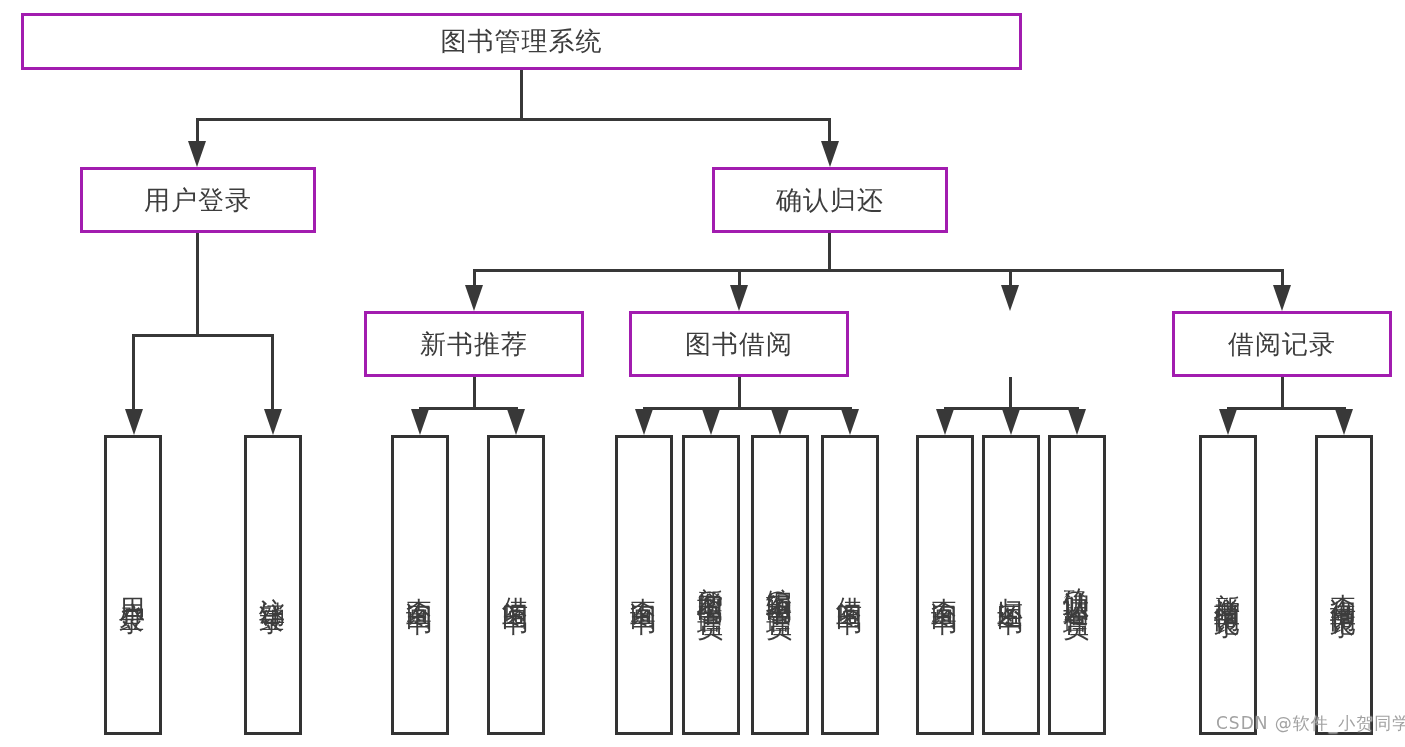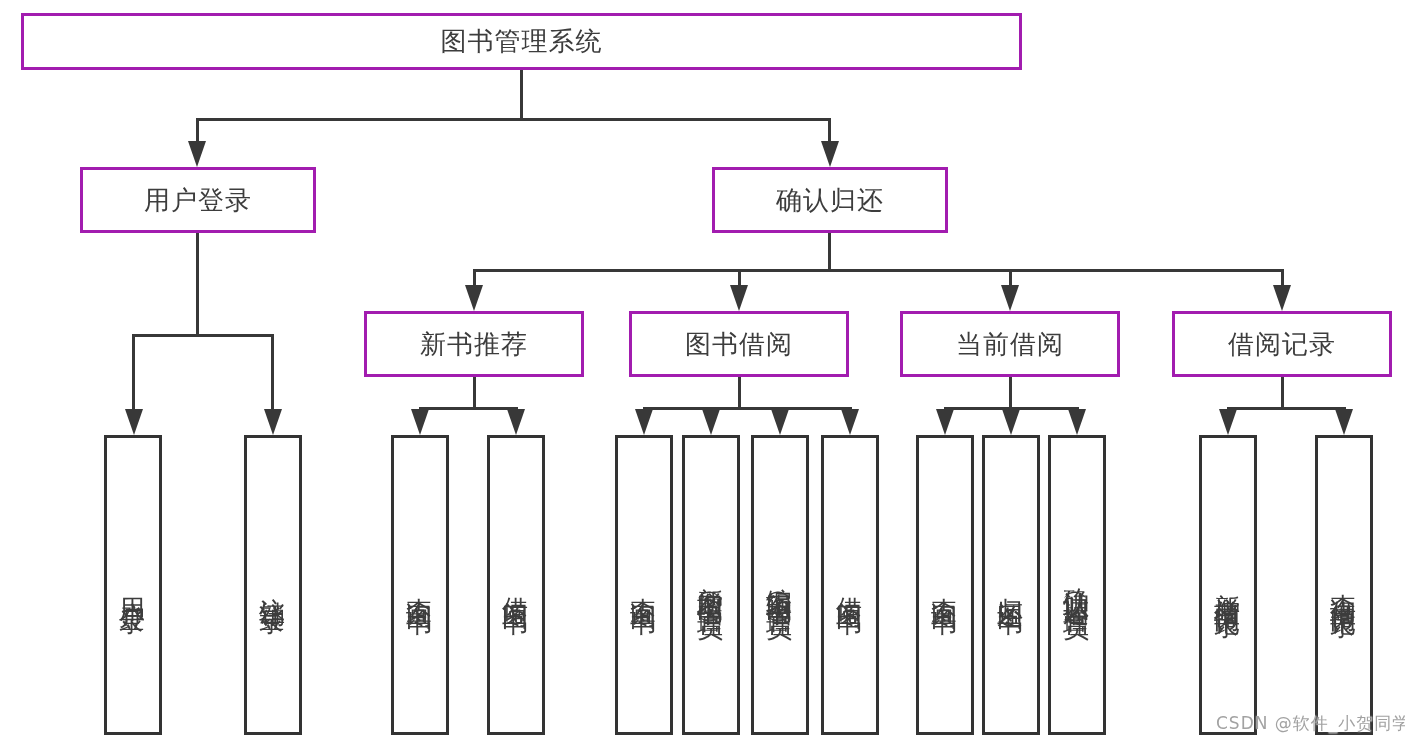--- a/index.html
+++ b/index.html
@@ -65,23 +65,20 @@
   <div class="line" style="left:1008.5px;top:269px;width:3px;height:19px;"></div>
   <div class="dart" style="left:1001px;top:285px;"></div>
   <div class="line" style="left:1280.5px;top:269px;width:3px;height:19px;"></div>
   <div class="dart" style="left:1273px;top:285px;"></div>
 
   <div class="box" style="left:629px;top:311px;width:220px;height:66px;">
     <span>图书借阅</span>
   </div>
   <div class="box" style="left:364px;top:311px;width:220px;height:66px;">
     <span>新书推荐</span>
-  </div>
-  <div class="box" style="left:900px;top:311px;width:220px;height:66px;">
-    <span>当前借阅</span>
   </div>
   <div class="box" style="left:1172px;top:311px;width:220px;height:66px;">
     <span>借阅记录</span>
   </div>
 
   <div class="line" style="left:196px;top:233px;width:3px;height:103px;"></div>
   <div class="line" style="left:132px;top:333.5px;width:142px;height:3px;"></div>
   <div class="line" style="left:132px;top:333.5px;width:3px;height:78px;"></div>
   <div class="dart" style="left:124.5px;top:409px;"></div>
   <div class="line" style="left:271px;top:333.5px;width:3px;height:78px;"></div>

